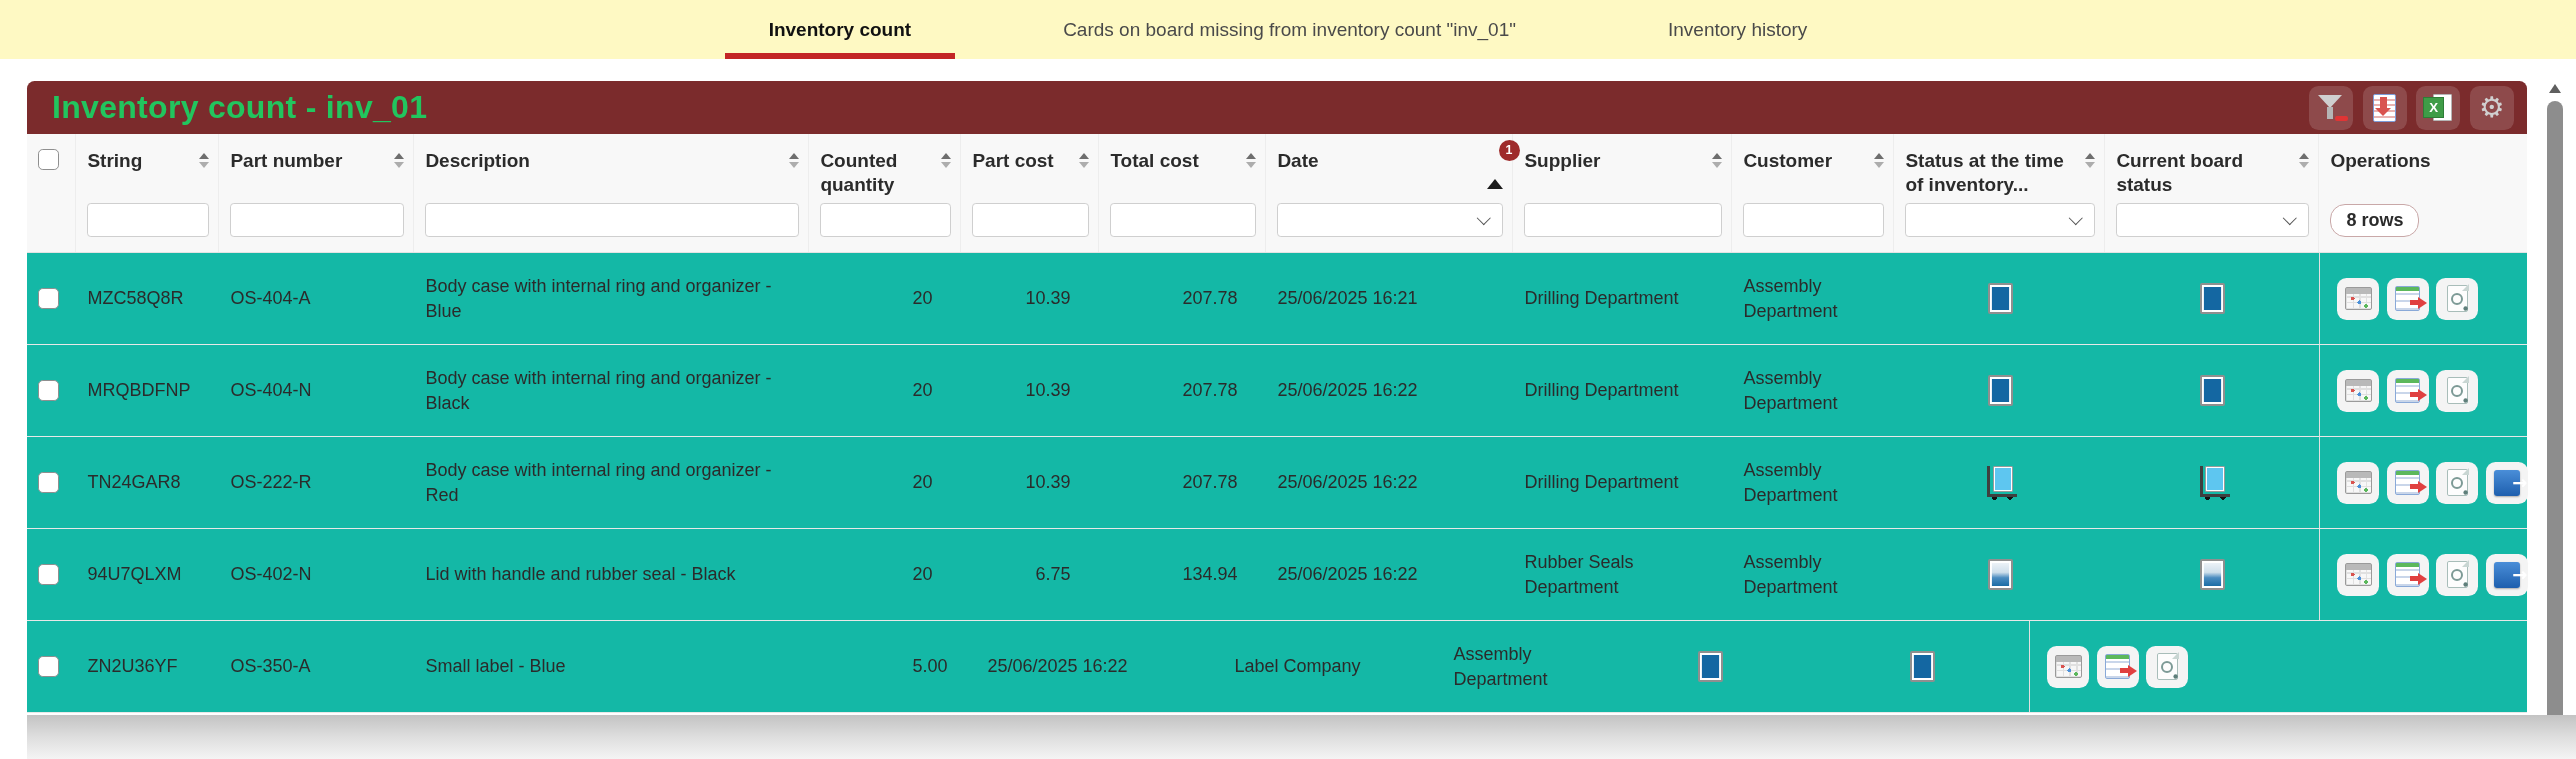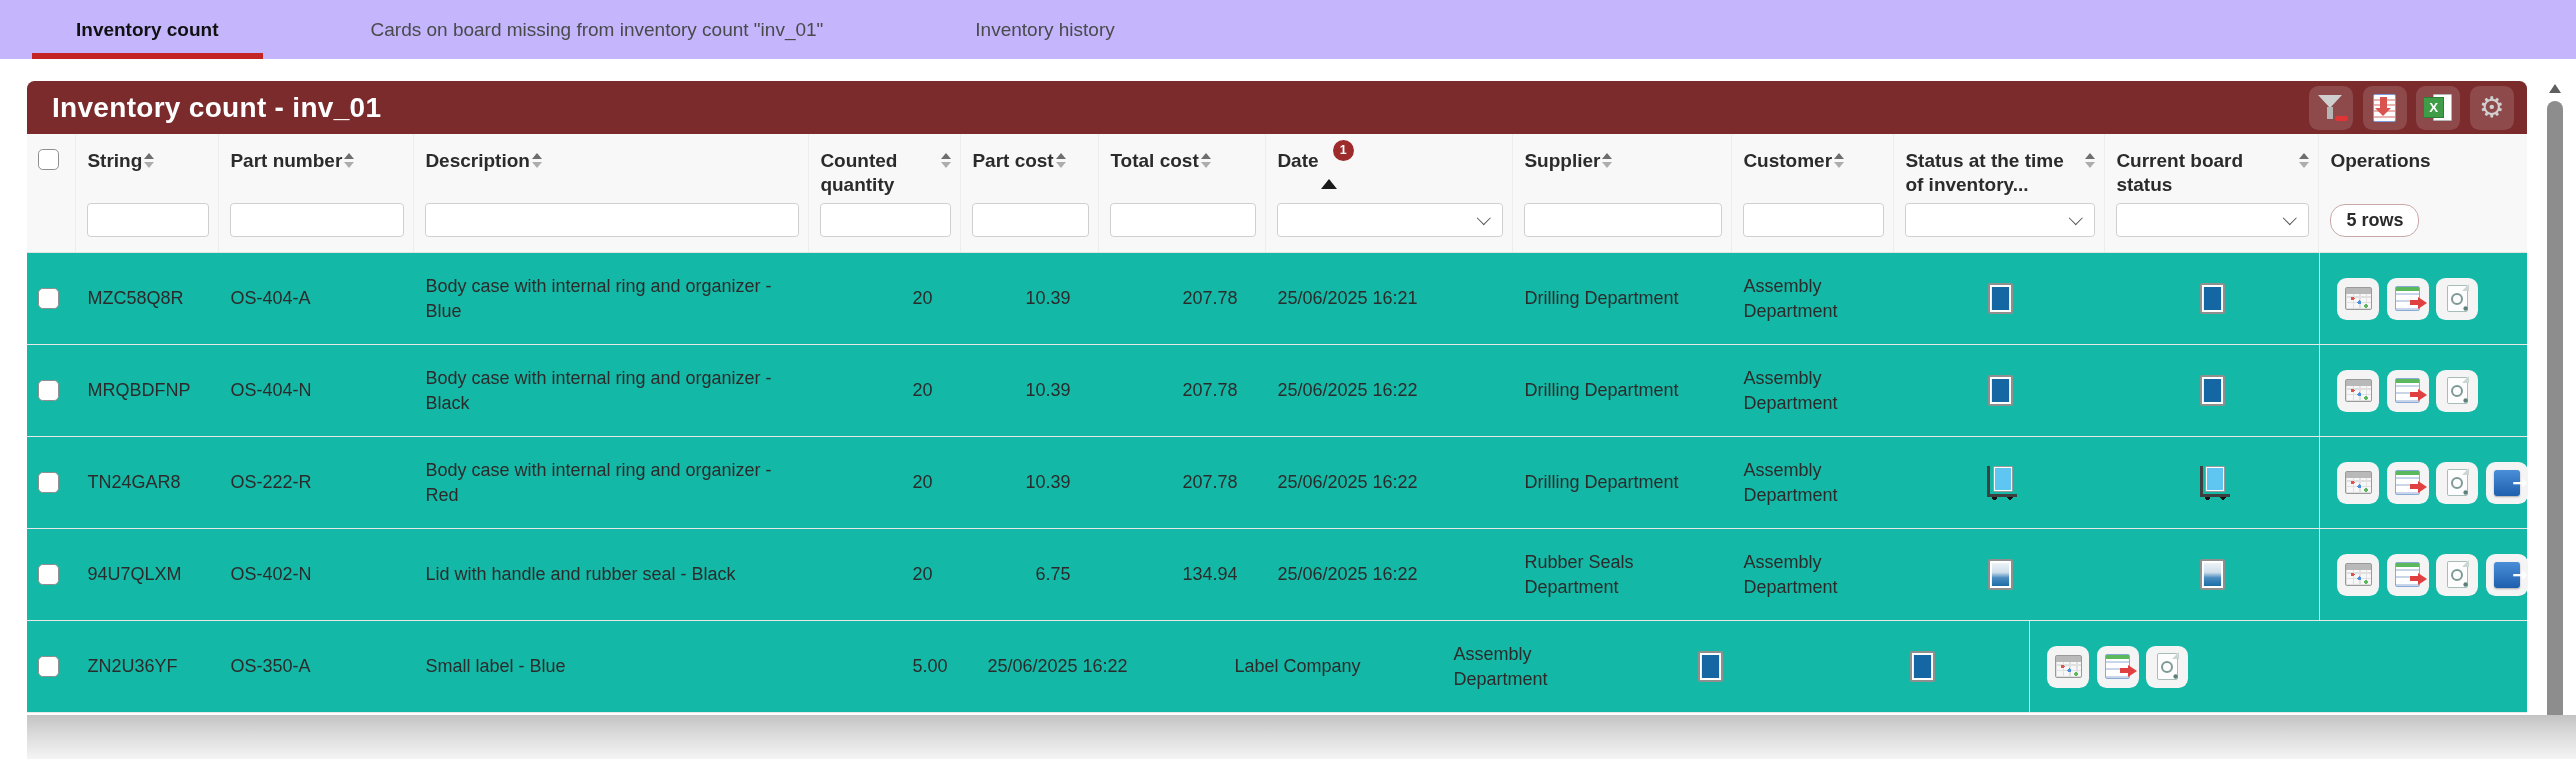--- a/index.html
+++ b/index.html
@@ -1,30 +1,30 @@
 <!DOCTYPE html>
 <html style="font-size:15px"><head>
 <meta charset="utf-8">
 <style>
   * { box-sizing: border-box; margin: 0; padding: 0; }
   html,body { width: 2576px; height: 759px; overflow: hidden; background: #fff;
               font-family: "Liberation Sans", sans-serif; position: relative; }
 
   
-  .tabbar { height: 59px; display: flex; align-items: stretch; background: #c4b5fd; }
+  .tabbar { height: 59px; display: flex; justify-content: center; align-items: stretch; background: #fef9c3; }
   .tab { display: flex; align-items: center; padding: 0 44px; margin: 0 32px; font-size: 19px;
          color: #4a4a4a; position: relative; cursor: pointer; white-space: nowrap; }
   .tab.active { font-weight: bold; color: #111; }
   .tab.active::after { content: ""; position: absolute; left: 0; right: 0; bottom: 0; height: 5.7px; background: #c32525; }
 
   
   .panel { position: absolute; left: 27px; top: 81px; width: 2500px; background: #fff; }
   .panel-header { height: 53px; background: #7b2b2c; border-radius: 7.6px 7.6px 0 0; display: flex;
                   align-items: center; justify-content: space-between; padding: 0 13.3px 0 25px; }
-  .panel-title { color: #ffffff; font-size: 28px; font-weight: bold; letter-spacing: 0.3px; }
+  .panel-title { color: #22c55e; font-size: 32px; font-weight: bold; letter-spacing: 0.3px; }
   .toolbar { display: flex; gap: 9.5px; }
   .tbtn { width: 44px; height: 44px; border-radius: 9.5px; background: rgba(255,255,255,.15); border: none;
           display: flex; align-items: center; justify-content: center; position: relative; cursor: pointer; }
 
   
   .ic-funnel { position: relative; width: 28.5px; height: 28.5px; }
   .ic-funnel::before { content: ""; position: absolute; left: 1px; top: 1.9px;
       border-left: 12.4px solid transparent; border-right: 12.4px solid transparent; border-top: 13.3px solid #cfcfcf; }
   .ic-funnel::after { content: ""; position: absolute; left: 10.5px; top: 13.3px; width: 5.7px; height: 12.4px; background: #b5b5b5; }
   .ic-funnel .minus { position: absolute; right: -2.9px; bottom: 1px; width: 13.3px; height: 4.8px; background: #e03535; border-radius: 1.9px; }
@@ -40,21 +40,21 @@
       background: #fff; border: 1px solid #b5b5b5; border-radius: 1px; }
   .ic-excel::after { content: "X"; position: absolute; left: 0; top: 3.8px; width: 19px; height: 19px;
       background: #3f9c47; color: #fff; font: bold 13.3px/19px "Liberation Sans", sans-serif; text-align: center;
       border: 1px solid #2e7d36; }
   .ic-gear { font-size: 28.5px; line-height: 28.5px; color: #d0d0d0; }
 
   
   .thead { display: flex; background: #f8f8f8; border-bottom: 1px solid #e3e3e3; }
   .hcol { display: flex; flex-direction: column; padding: 15px 9.5px 15px 11.4px; min-height: 118px; border-right: 1px solid #ededed; }
   .hcol:last-child { border-right: none; }
-  .hlabel { display: flex; gap: 2px; font-weight: bold; font-size: 19px;
+  .hlabel { display: flex; justify-content: space-between; gap: 2px; font-weight: bold; font-size: 19px;
             color: #2b2b2b; line-height: 1.25; }
   .hfilter { margin-top: auto; }
 
   .sort { display: inline-flex; flex-direction: column; gap: 2.9px; padding-top: 3.8px; flex: none; cursor: pointer; }
   .sort .up { border-left: 5.7px solid transparent; border-right: 5.7px solid transparent; border-bottom: 6.7px solid #6e6e6e; }
   .sort .dn { border-left: 5.7px solid transparent; border-right: 5.7px solid transparent; border-top: 6.7px solid #adadad; }
   .sort-asc { position: relative; padding-top: 7.6px; flex: none; cursor: pointer; }
   .sort-asc .up { border-left: 8.6px solid transparent; border-right: 8.6px solid transparent; border-bottom: 10.5px solid #1b1b1b; }
   .sort-badge { position: absolute; top: -9.5px; right: -17px; width: 21px; height: 21px; border-radius: 50%;
       background: #9e2b2b; color: #fff; font: bold 12.4px/21px "Liberation Sans", sans-serif; text-align: center; }
@@ -293,21 +293,21 @@
       <div class="hfilter">
           <div class="fselect">
         <span class="chev"></span>
           </div>
         </div>
     </div>
     <div class="hcol w-ops">
       <div class="hlabel">
           <span>Operations</span>
         </div>
-      <div class="hfilter"><span class="rows-badge">5 rows</span></div>
+      <div class="hfilter"><span class="rows-badge">8 rows</span></div>
     </div>
   </div>
 
   <div id="rows-container">
     <div class="trow">
       <div class="cell w-check">
           <span class="checkbox"></span>
         </div>
       <div class="cell w-string">MZC58Q8R</div>
       <div class="cell w-part">OS-404-A</div>

